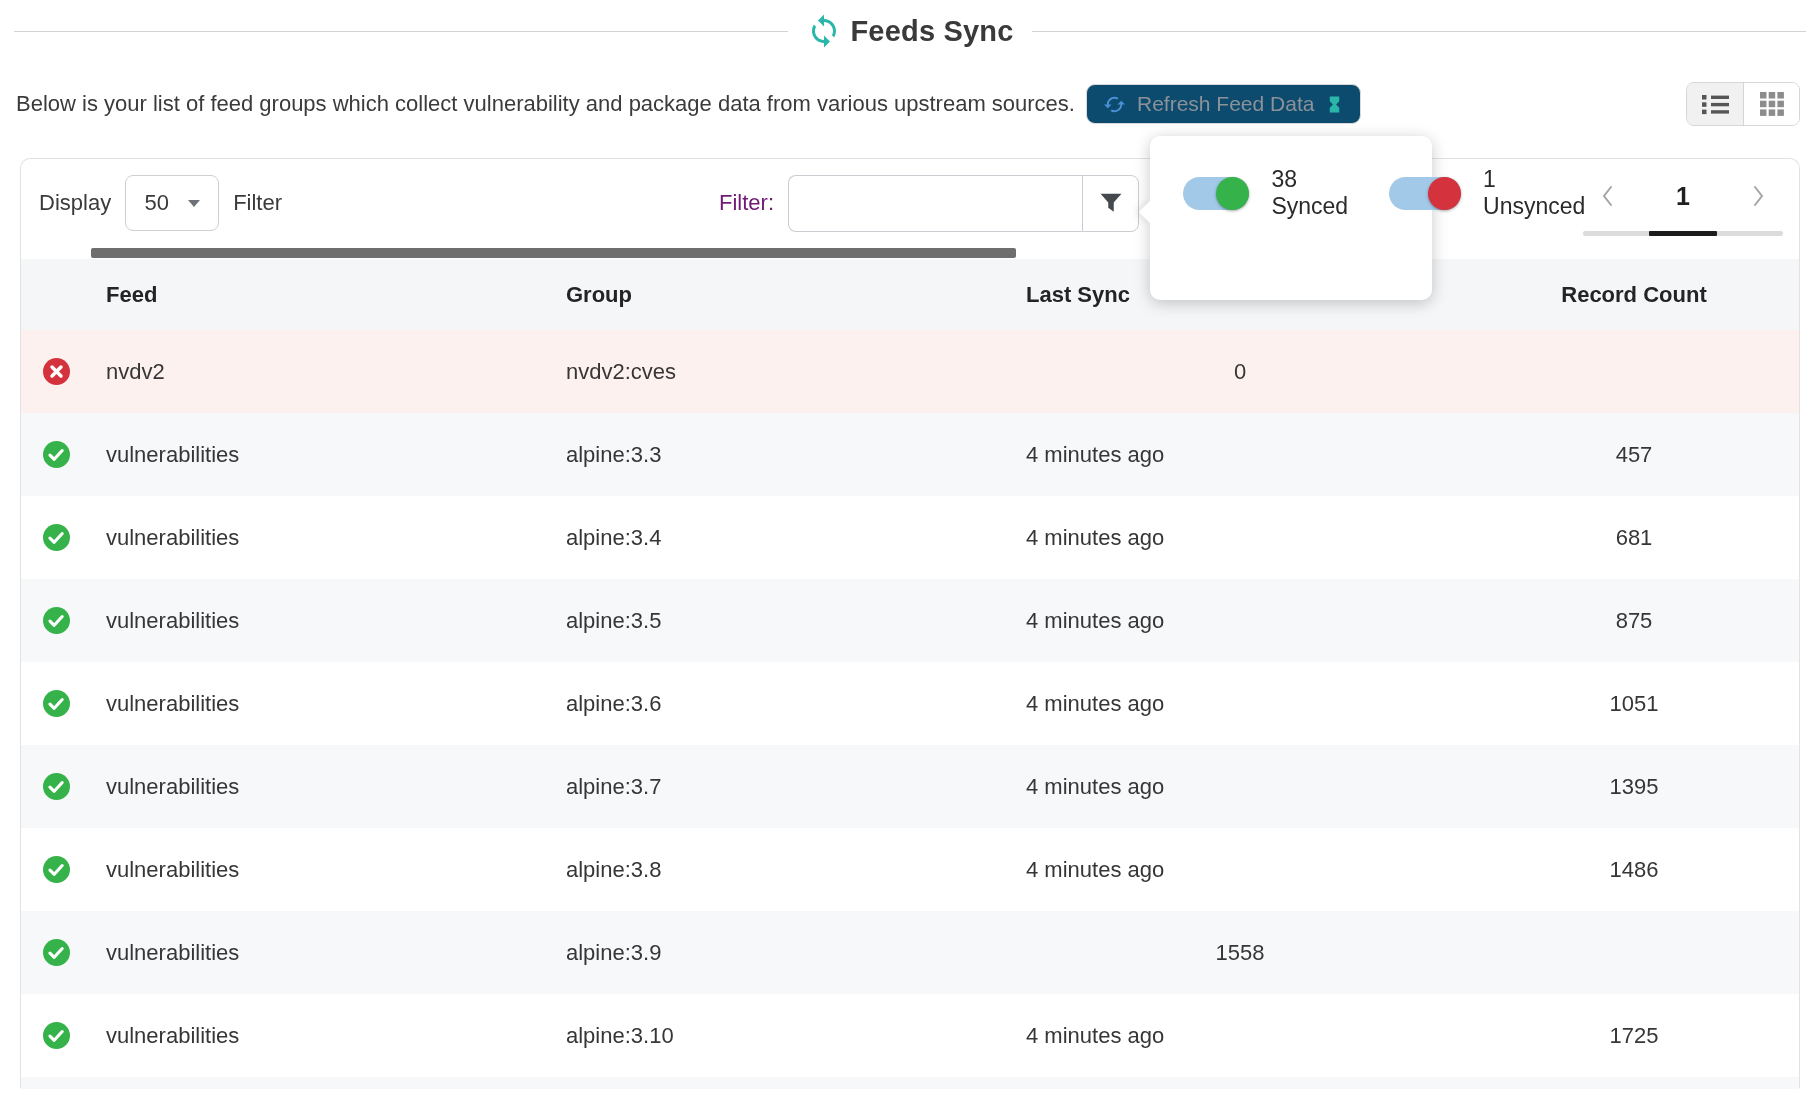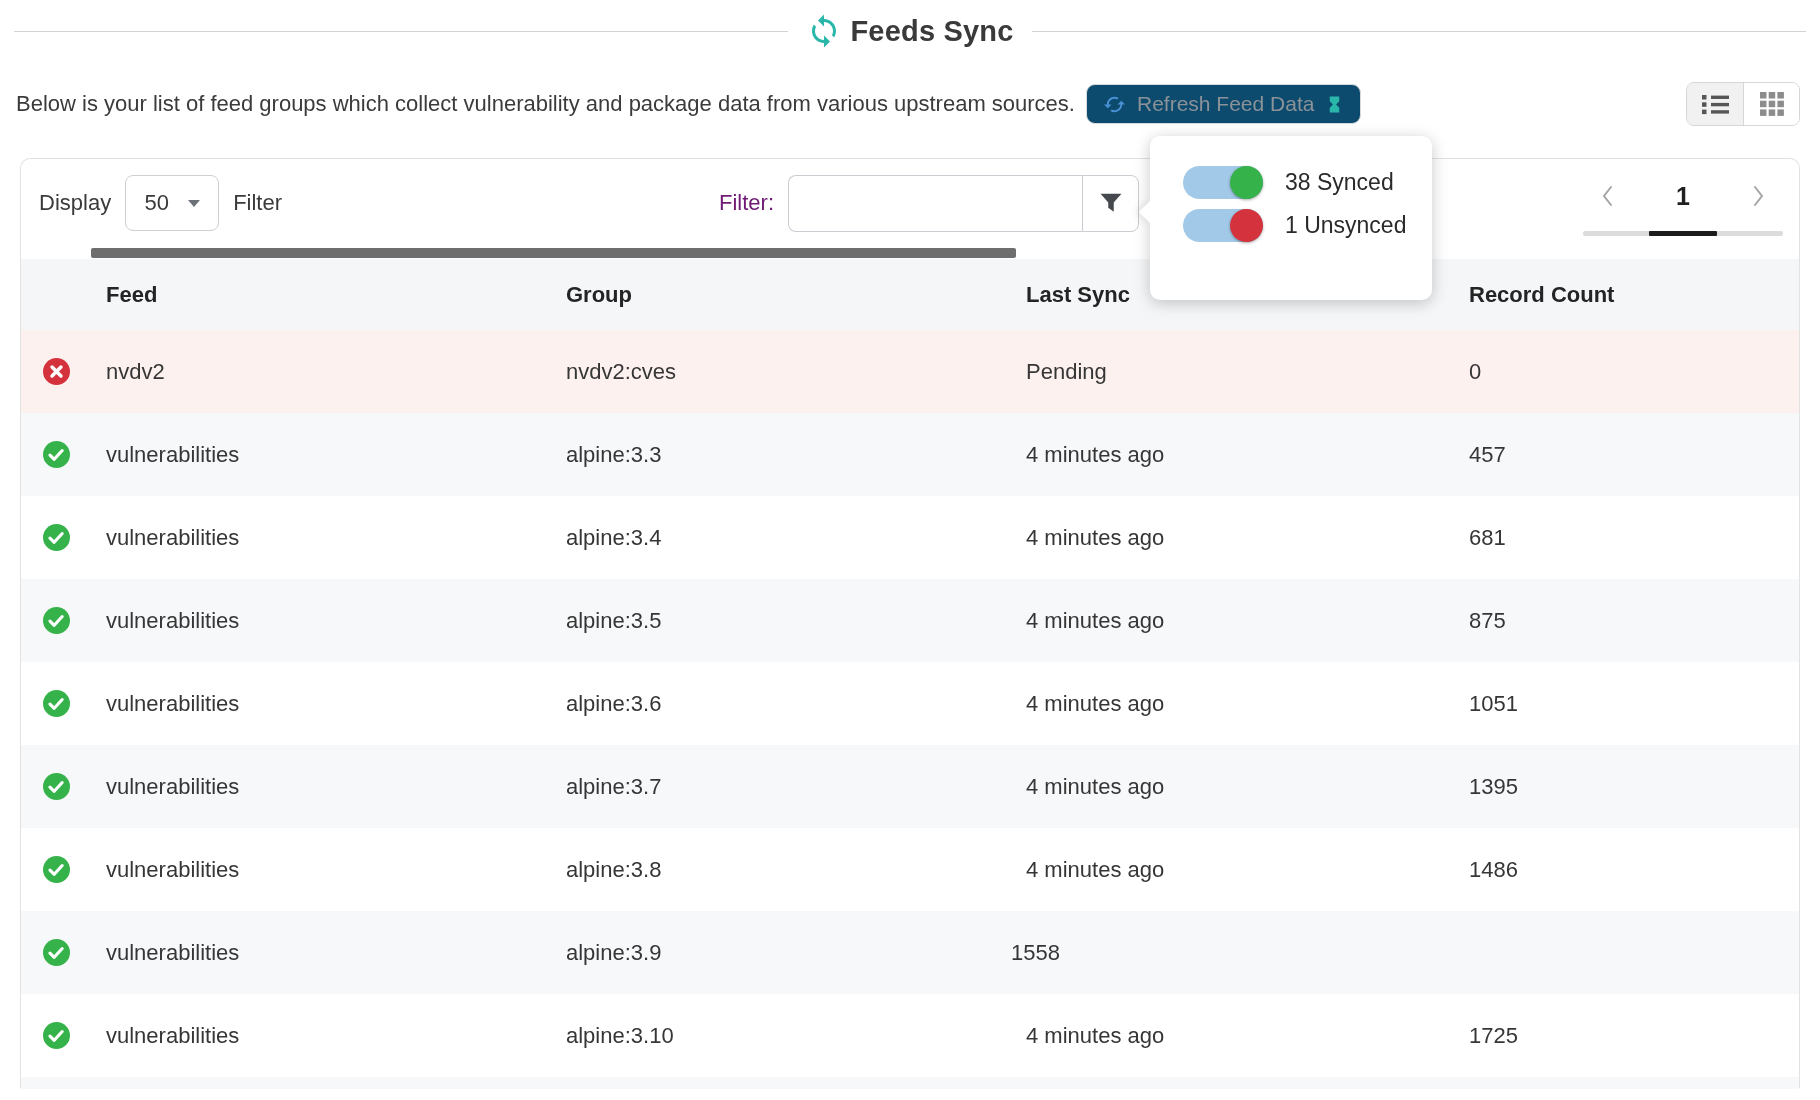--- a/index.html
+++ b/index.html
@@ -51,29 +51,29 @@
   .hscroll-thumb { position: absolute; left: 70px; top: 1px; width: 925px; height: 10px; background: #6e6e6e; border-radius: 2px; }
 
   
   .tgrid { display: grid; grid-template-columns: 70px 460px 460px 458px 330px; align-items: center; }
   .thead { height: 71px; background: #f4f6f8; font-weight: bold; color: #242424; font-size: 22px; }
   .trow { height: 83px; background: #fff; font-size: 22px; color: #363636; }
   .trow.stripe { background: #f7f8fa; }
   .trow.error { background: #fcf1ef; }
   .cell { padding-left: 15px; }
   .c-status { padding-left: 0; display: flex; justify-content: center; }
-  .c-count { padding-left: 0; }
+  .c-count { padding-left: 0; text-align: center; }
   .row-stub { height: 12px; background: #f7f8fa; }
 
   
   .popover { position: absolute; left: 1150px; top: 136px; width: 282px; height: 164px; z-index: 5;
     background: #fff; border-radius: 10px; box-shadow: 0 3px 16px rgba(0,0,0,0.22); }
   .popover-arrow { position: absolute; left: -8px; top: 68px; width: 16px; height: 16px; background: #fff;
     transform: rotate(45deg); box-shadow: -3px 3px 6px rgba(0,0,0,0.08); }
-  .popover-body { position: relative; display: flex; flex-direction: column; gap: 10px; padding: 30px 0 0 33px; }
+  .popover-body { position: relative; display: flex; flex-direction: row; gap: 27px; padding: 30px 0 0 33px; }
   .toggle-row { display: flex; align-items: center; gap: 22px; }
   .toggle { position: relative; width: 80px; height: 33px; background: #a3c9e8; border-radius: 17px;
     display: flex; justify-content: flex-end; cursor: pointer; border: none; }
   .knob { width: 33px; height: 33px; border-radius: 50%; box-shadow: 0 1px 3px rgba(0,0,0,0.35); }
   .toggle-label { font-size: 23px; color: #2a2a2a; }
 
   svg { display: block; }
 </style>
 </head>
 <body>
@@ -187,21 +187,20 @@
   <div id="table-body">
       <div class="tgrid trow error">
         <div class="cell c-status">
           <svg width="27" height="27" viewBox="0 0 26 26">
             <circle cx="13" cy="13" r="13" fill="#d4323c"></circle>
             <path d="M8.7 8.7 l8.6 8.6 M17.3 8.7 l-8.6 8.6" stroke="#fff" stroke-width="3.4" stroke-linecap="round"></path>
           </svg>
         </div>
         <div class="cell">nvdv2</div>
         <div class="cell">nvdv2:cves</div>
-        <div class="cell">Pending</div>
         <div class="cell c-count">0</div>
       </div>
       <div class="tgrid trow stripe">
         <div class="cell c-status">
           <svg width="27" height="27" viewBox="0 0 26 26">
             <circle cx="13" cy="13" r="13" fill="#35b34a"></circle>
             <path d="M6.7 13.6 l4.1 4 7.7 -8.4" stroke="#fff" stroke-width="3" fill="none" stroke-linecap="round" stroke-linejoin="round"></path>
           </svg>
         </div>
         <div class="cell">vulnerabilities</div>

